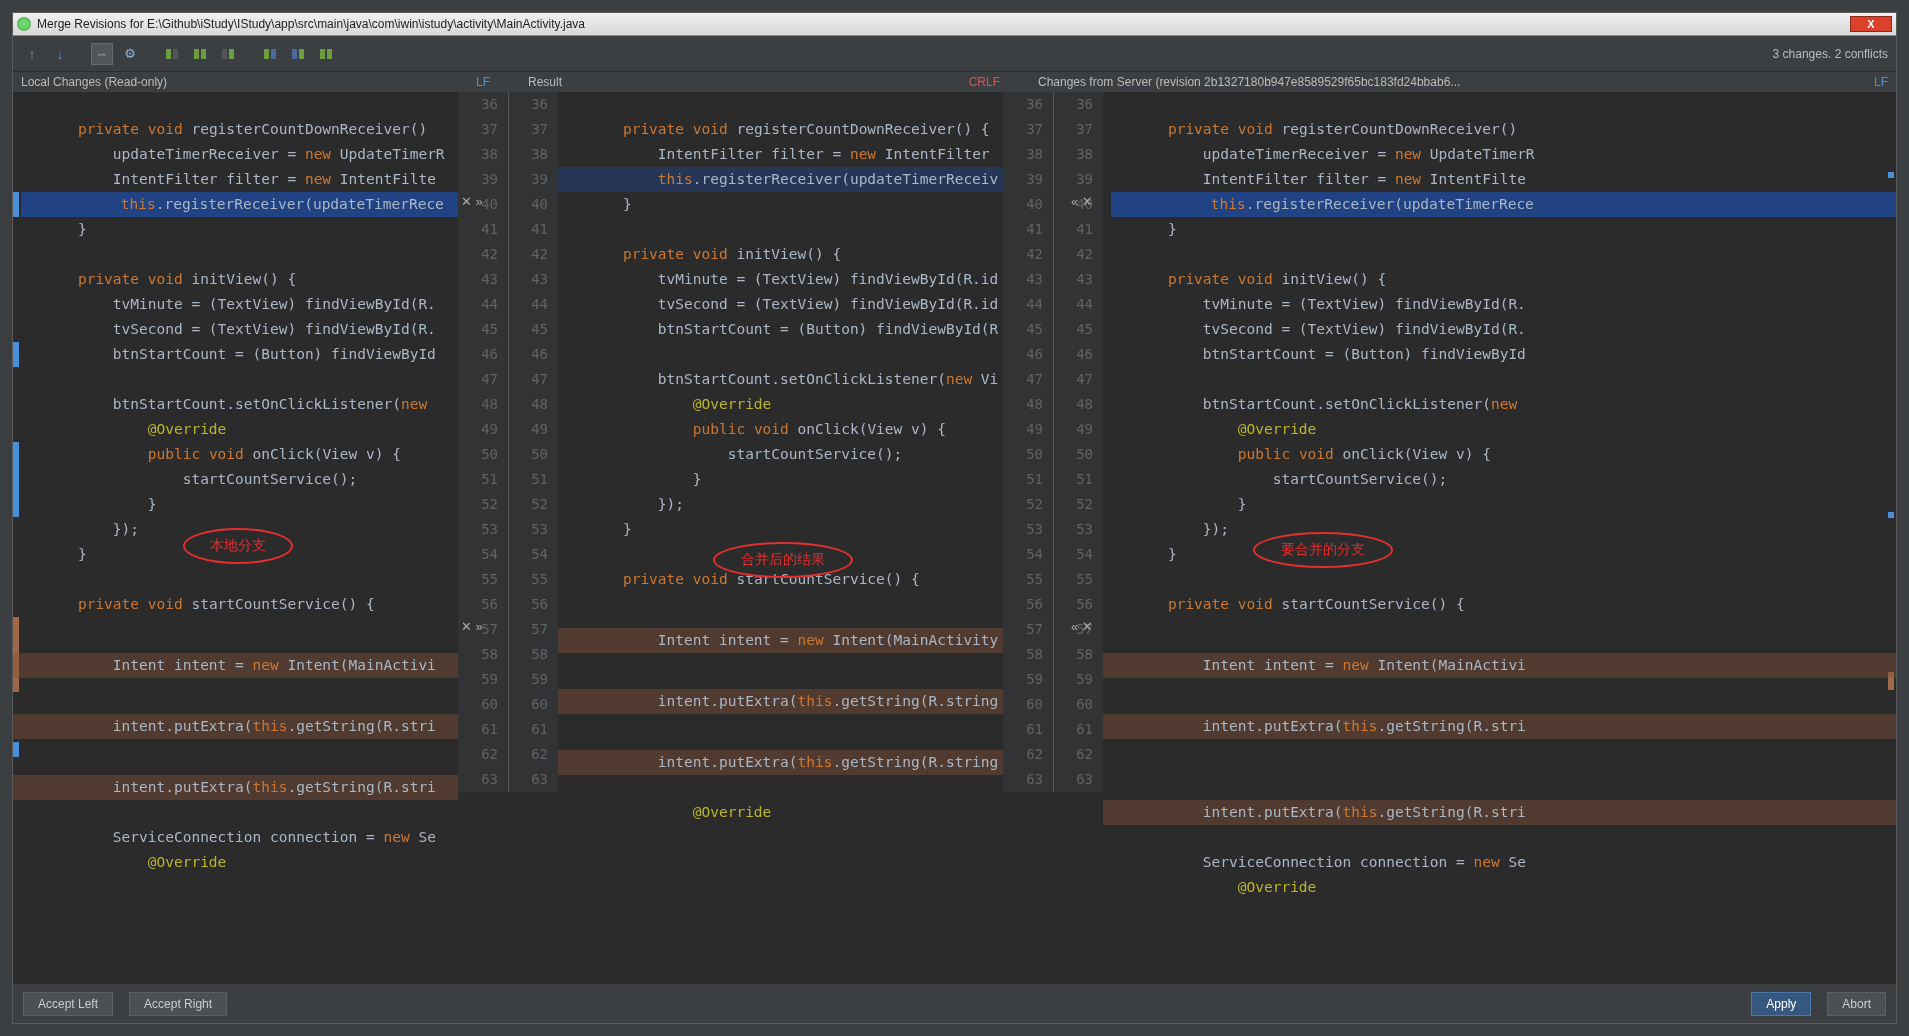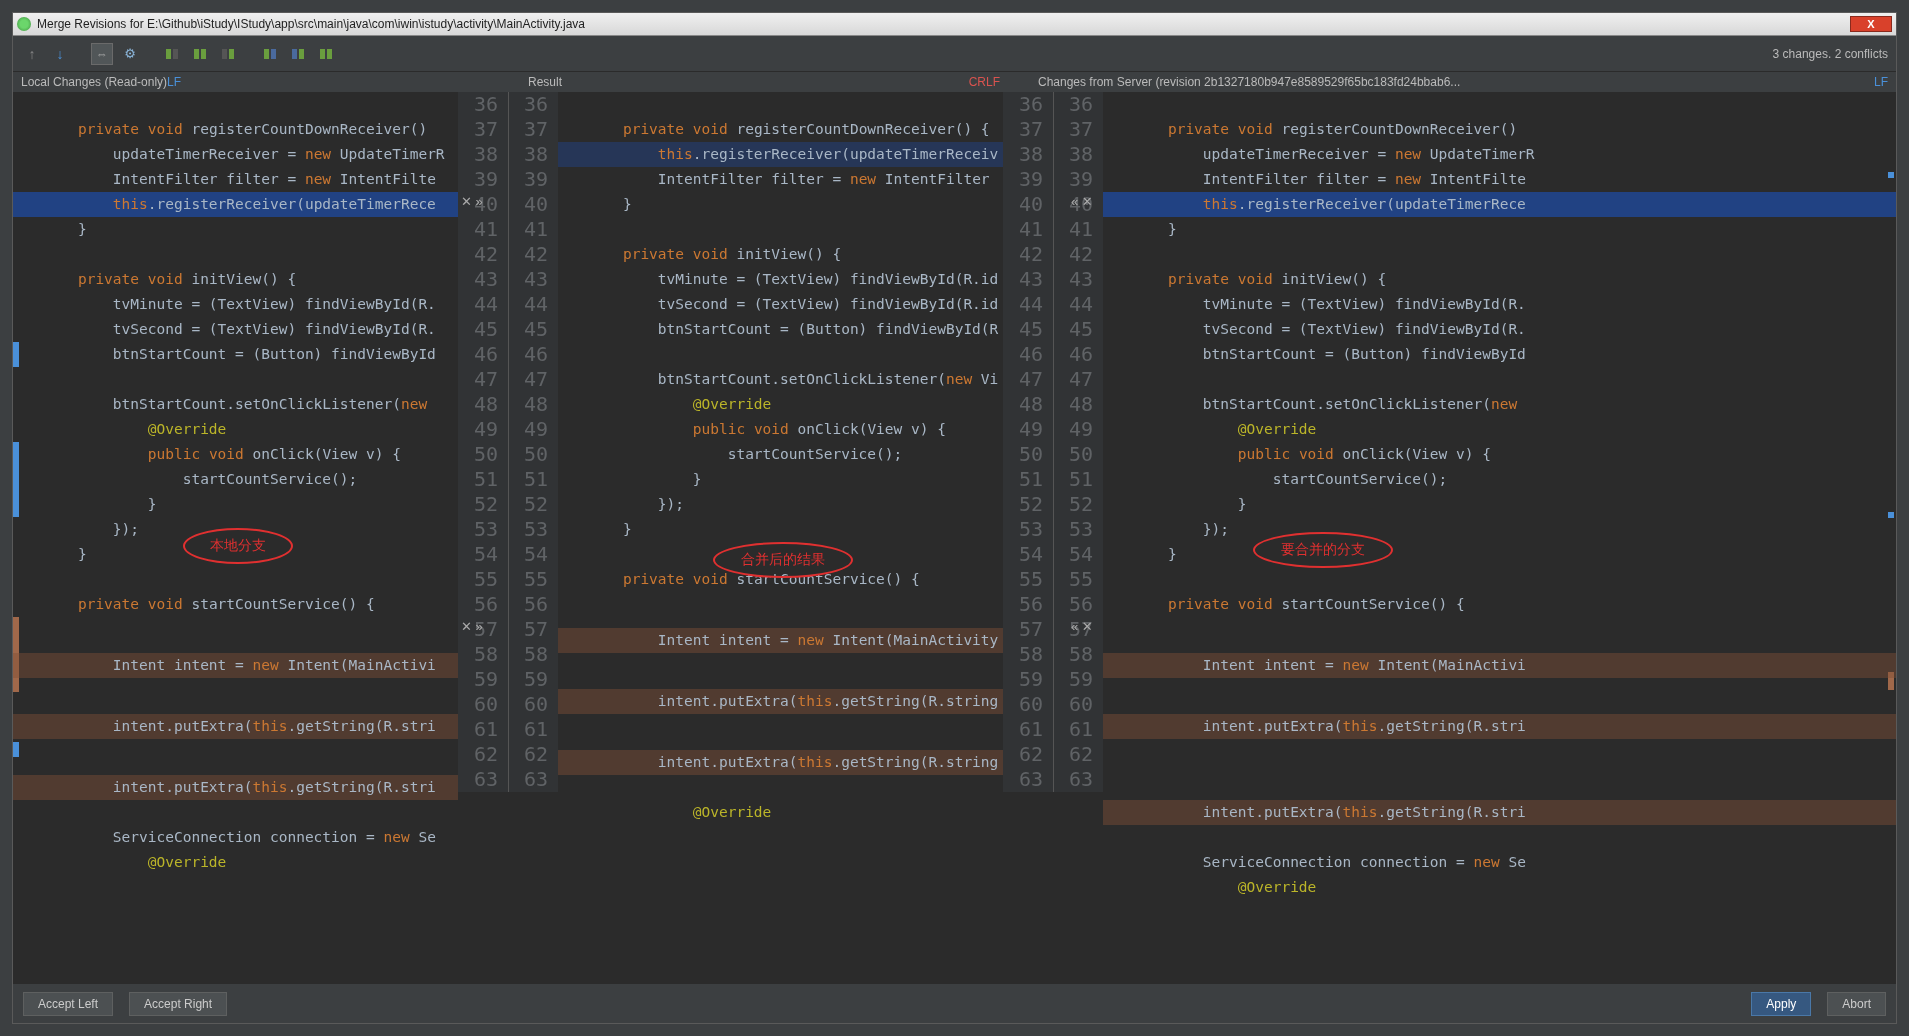--- a/index.html
+++ b/index.html
@@ -73,21 +73,21 @@
   font-size: 12px;
   color: #bbb;
 }
 .headers {
   height: 20px;
   display: flex;
   font-size: 12px;
   background: #3c3f41;
 }
 .hdr { display: flex; align-items: center; padding: 0 8px; white-space: nowrap; overflow: hidden; }
-.hdr-left { width: 485px; }
+.hdr-left { width: 485px; justify-content: space-between; }
 .hdr-mid { width: 510px; padding-left: 30px; justify-content: space-between; }
 .hdr-right { flex: 1; padding-left: 30px; justify-content: space-between; }
 .le-lf { color: #4a90d9; }
 .le-crlf { color: #d9534f; }
 .panes {
   flex: 1;
   display: flex;
   overflow: hidden;
   position: relative;
   background: #2b2b2b;
@@ -101,42 +101,42 @@
 .pane-left { width: 445px; }
 .pane-mid { width: 445px; margin-left: 100px; }
 .pane-right { flex: 1; margin-left: 100px; }
 .gutter {
   position: absolute;
   top: 0;
   width: 50px;
   background: #313335;
   color: #606366;
   font-family: "Consolas", monospace;
-  font-size: 20px;
+  font-size: 14px;
   text-align: right;
   padding-right: 10px;
   line-height: 25px;
   padding-top: 0;
 }
 .gutter-l1 { left: 445px; }
 .gutter-m1 { left: 495px; border-left: 1px solid #555; }
 .gutter-m2 { left: 990px; }
 .gutter-r1 { left: 1040px; border-left: 1px solid #555; }
 .code-line {
   height: 25px;
   line-height: 25px;
   white-space: pre;
   padding-left: 30px;
   color: #a9b7c6;
   position: relative;
 }
 .kw { color: #cc7832; }
 .this { color: #cc7832; }
 .ann { color: #bbb529; }
-.hl-blue { background: #214283; }
+.hl-blue { background: #214283; margin-left: 8px; }
 .hl-blue-light { background: rgba(33,66,131,0.5); }
 .hl-brown { background: rgba(128,79,56,0.45); margin-top: 36px; }
 .hl-brown-strong { background: rgba(128,79,56,0.7); }
 .merge-btns {
   position: absolute;
   color: #aaa;
   font-size: 13px;
   cursor: pointer;
   z-index: 5;
 }
@@ -360,22 +360,22 @@
         <div>59</div>
         <div>60</div>
         <div>61</div>
         <div>62</div>
         <div>63</div>
       </div>
 
     <div class="pane pane-mid" id="pane-mid">
         <div class="code-line"></div>
         <div class="code-line">    <span class="kw">private</span> <span class="kw">void</span> registerCountDownReceiver() {</div>
+        <div class="code-line">        IntentFilter filter = <span class="kw">new</span> IntentFilter</div>
         <div class="code-line hl-blue-light">        <span class="this">this</span>.registerReceiver(updateTimerReceiv</div>
-        <div class="code-line">        IntentFilter filter = <span class="kw">new</span> IntentFilter</div>
         <div class="code-line">    }</div>
         <div class="code-line"></div>
         <div class="code-line">    <span class="kw">private</span> <span class="kw">void</span> initView() {</div>
         <div class="code-line">        tvMinute = (TextView) findViewById(R.id</div>
         <div class="code-line">        tvSecond = (TextView) findViewById(R.id</div>
         <div class="code-line">        btnStartCount = (Button) findViewById(R</div>
         <div class="code-line"></div>
         <div class="code-line">        btnStartCount.setOnClickListener(<span class="kw">new</span> Vi</div>
         <div class="code-line">            <span class="ann">@Override</span></div>
         <div class="code-line">            <span class="kw">public</span> <span class="kw">void</span> onClick(View v) {</div>

